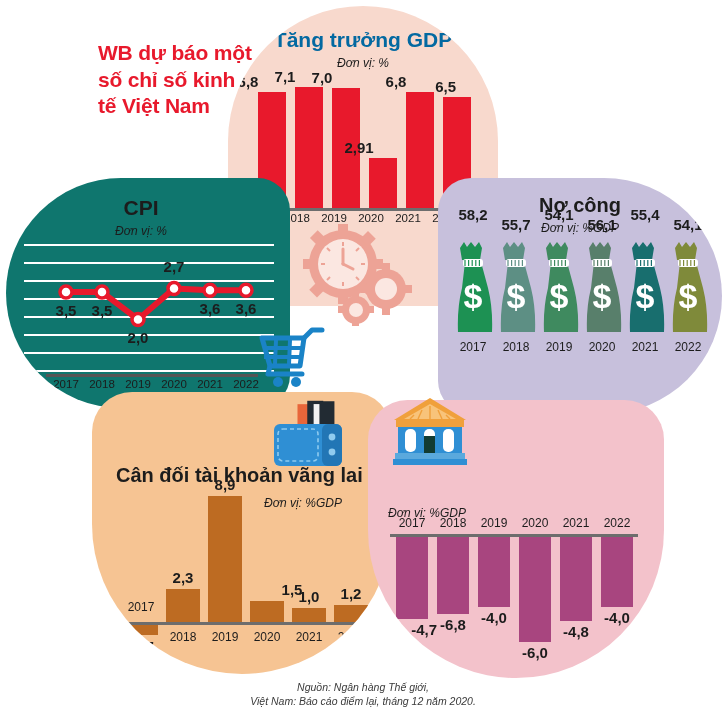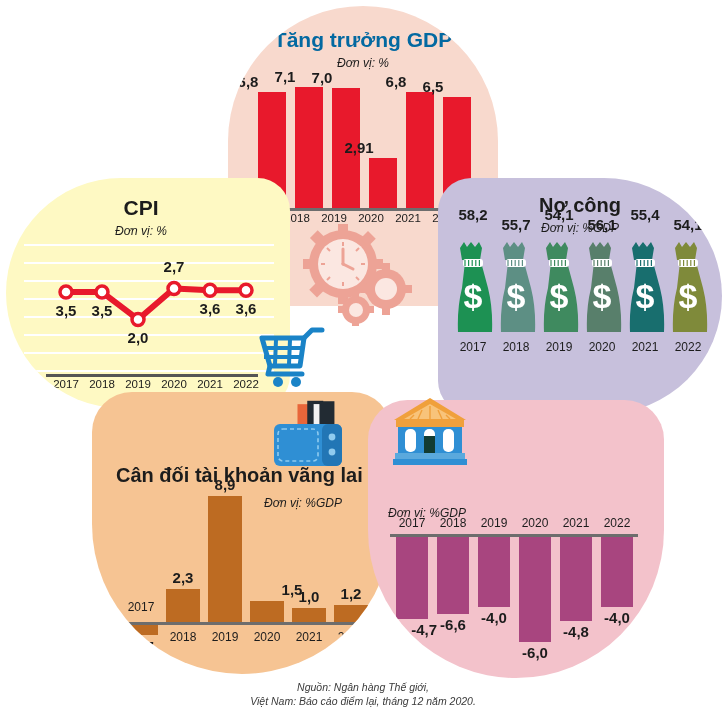--- a/index.html
+++ b/index.html
@@ -29,21 +29,21 @@
   #gdp-unit{left:0;top:50px;width:270px;text-align:center;font-size:12px;color:#1c1c1c;}
   .gdp-plot{position:absolute;left:24px;top:72px;width:222px;height:130px;}
   .gdp-bar{position:absolute;bottom:0;width:28px;background:#e8192c;}
   .gdp-val{position:absolute;width:46px;text-align:center;font-size:15px;font-weight:bold;color:#1c1c1c;}
   #gdp-axis{position:absolute;left:20px;top:202px;width:230px;height:3px;background:#6d6d6d;}
   .gdp-year{position:absolute;top:206px;width:46px;text-align:center;font-size:11.5px;color:#1c1c1c;}
 
   
   #cpi-petal{
     left:6px;top:178px;width:284px;height:230px;
-    background:#fef9c3;
+    background:#0f766e;
     border-radius:142px 40px 40px 142px;
   }
   #cpi-title{left:0;top:18px;width:270px;text-align:center;font-size:21px;font-weight:bold;color:#1c1c1c;}
   #cpi-unit{left:0;top:46px;width:270px;text-align:center;font-size:12px;color:#1c1c1c;}
   .cpi-grid{position:absolute;left:18px;width:250px;height:2px;background:#ffffff;}
   #cpi-svg{position:absolute;left:0;top:0;}
   .cpi-val{position:absolute;width:46px;text-align:center;font-size:15px;font-weight:bold;color:#1c1c1c;}
   #cpi-axis{position:absolute;left:40px;top:196px;width:212px;height:3px;background:#555;}
   .cpi-year{position:absolute;top:200px;width:42px;text-align:center;font-size:11.5px;color:#1c1c1c;}
 
@@ -90,20 +90,21 @@
     position:absolute;left:0;top:680px;width:726px;text-align:center;
     font-size:10.5px;font-style:italic;color:#3a3a3a;line-height:1.35;
   }
   #srcline1,#srcline2{display:block;}
 </style>
 </head>
 <body>
 
 <div id="stage">
 
+  <div id="main-title">WB dự báo một số chỉ số kinh tế Việt Nam</div>
 
   <div class="petal" id="gdp-petal">
     <div class="lbl" id="gdp-title">Tăng trưởng GDP</div>
     <div class="lbl ital" id="gdp-unit">Đơn vị: %</div>
     <div class="gdp-plot" id="gdp-plot">
         <div class="gdp-bar" style="left: 6px; height: 116.316px;"></div>
         <div class="gdp-bar" style="left: 43px; height: 121.447px;"></div>
         <div class="gdp-bar" style="left: 80px; height: 119.737px;"></div>
         <div class="gdp-bar" style="left: 117px; height: 49.7763px;"></div>
         <div class="gdp-bar" style="left: 154px; height: 116.316px;"></div>
@@ -116,21 +117,21 @@
         <div class="gdp-year" style="left: 83px;">2019</div>
         <div class="gdp-year" style="left: 120px;">2020</div>
         <div class="gdp-year" style="left: 157px;">2021</div>
         <div class="gdp-year" style="left: 194px;">2022</div>
       </div>
   <div class="gdp-val" style="left: -3px; top: 66.6842px;">6,8</div>
       <div class="gdp-val" style="left: 34px; top: 61.5526px;">7,1</div>
       <div class="gdp-val" style="left: 71px; top: 63.2632px;">7,0</div>
       <div class="gdp-val" style="left: 108px; top: 133.224px;">2,91</div>
       <div class="gdp-val" style="left: 145px; top: 66.6842px;">6,8</div>
-      <div class="gdp-val" style="left: 182px; top: 71.8158px;">6,5</div>
+      <div class="gdp-val" style="left: 182px; top: 71.8158px; text-align: right;">6,5</div>
     </div>
 
   <svg id="clock-gear" style="position:absolute;left:300px;top:222px;" width="112" height="104" viewBox="0 0 112 104">
     <g fill="#eda396">
       <circle cx="43" cy="42" r="34"></circle>
       <g>
         <rect x="38" y="2" width="10" height="12"></rect>
           <rect x="38" y="70" width="10" height="12"></rect>
         <rect x="3" y="37" width="12" height="10"></rect>
           <rect x="71" y="37" width="12" height="10"></rect>
@@ -350,21 +351,21 @@
   </svg>
 
   <div class="petal" id="bud-petal">
     <div class="lbl ital" id="bud-unit">Đơn vị: %GDP</div>
     <div id="bud-axis"></div>
     <div id="bud-plot">
         <div class="bud-bar" style="left: 28px; height: 82.25px;"></div>
         <div class="bud-val" style="left: 19px; top: 221.25px; text-align: right;">-4,7</div>
         <div class="bud-year" style="left: 19px;">2017</div>
         <div class="bud-bar" style="left: 69px; height: 77px;"></div>
-        <div class="bud-val" style="left: 60px; top: 216px;">-6,6</div>
+        <div class="bud-val" style="left: 60px; top: 216px;">-6,8</div>
         <div class="bud-year" style="left: 60px;">2018</div>
         <div class="bud-bar" style="left: 110px; height: 70px;"></div>
         <div class="bud-val" style="left: 101px; top: 209px;">-4,0</div>
         <div class="bud-year" style="left: 101px;">2019</div>
         <div class="bud-bar" style="left: 151px; height: 105px;"></div>
         <div class="bud-val" style="left: 142px; top: 244px;">-6,0</div>
         <div class="bud-year" style="left: 142px;">2020</div>
         <div class="bud-bar" style="left: 192px; height: 84px;"></div>
         <div class="bud-val" style="left: 183px; top: 223px;">-4,8</div>
         <div class="bud-year" style="left: 183px;">2021</div>

